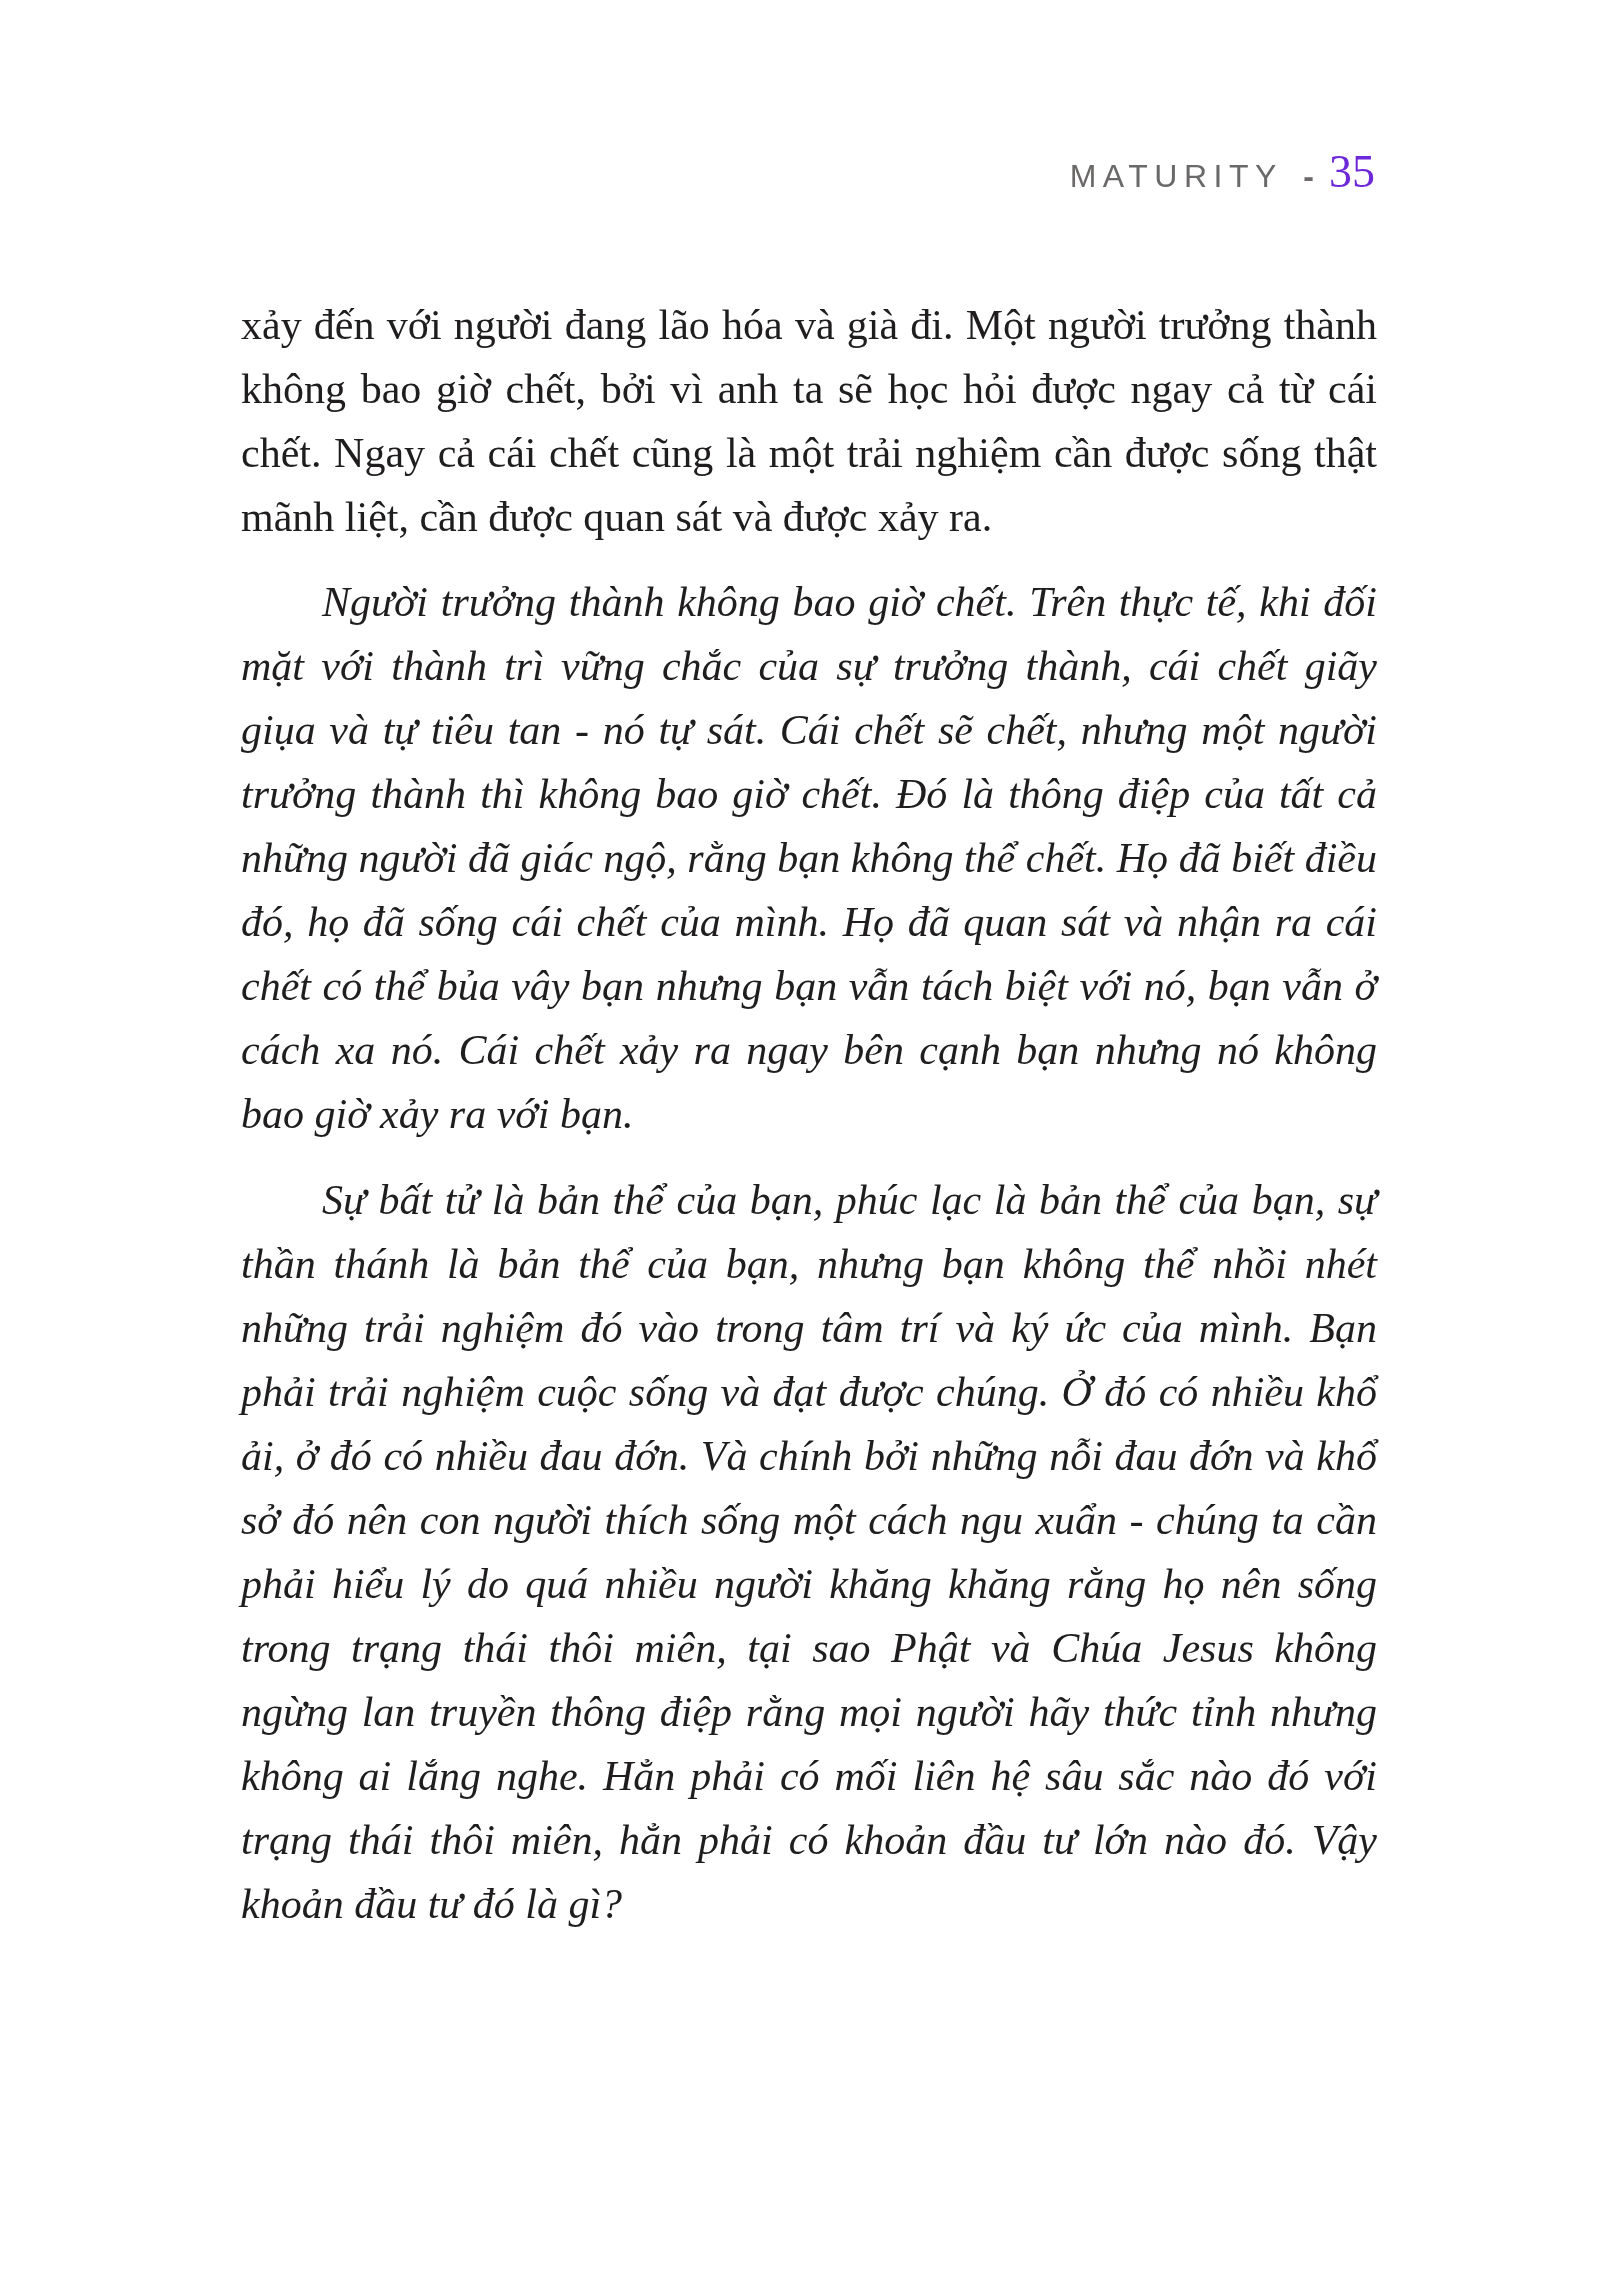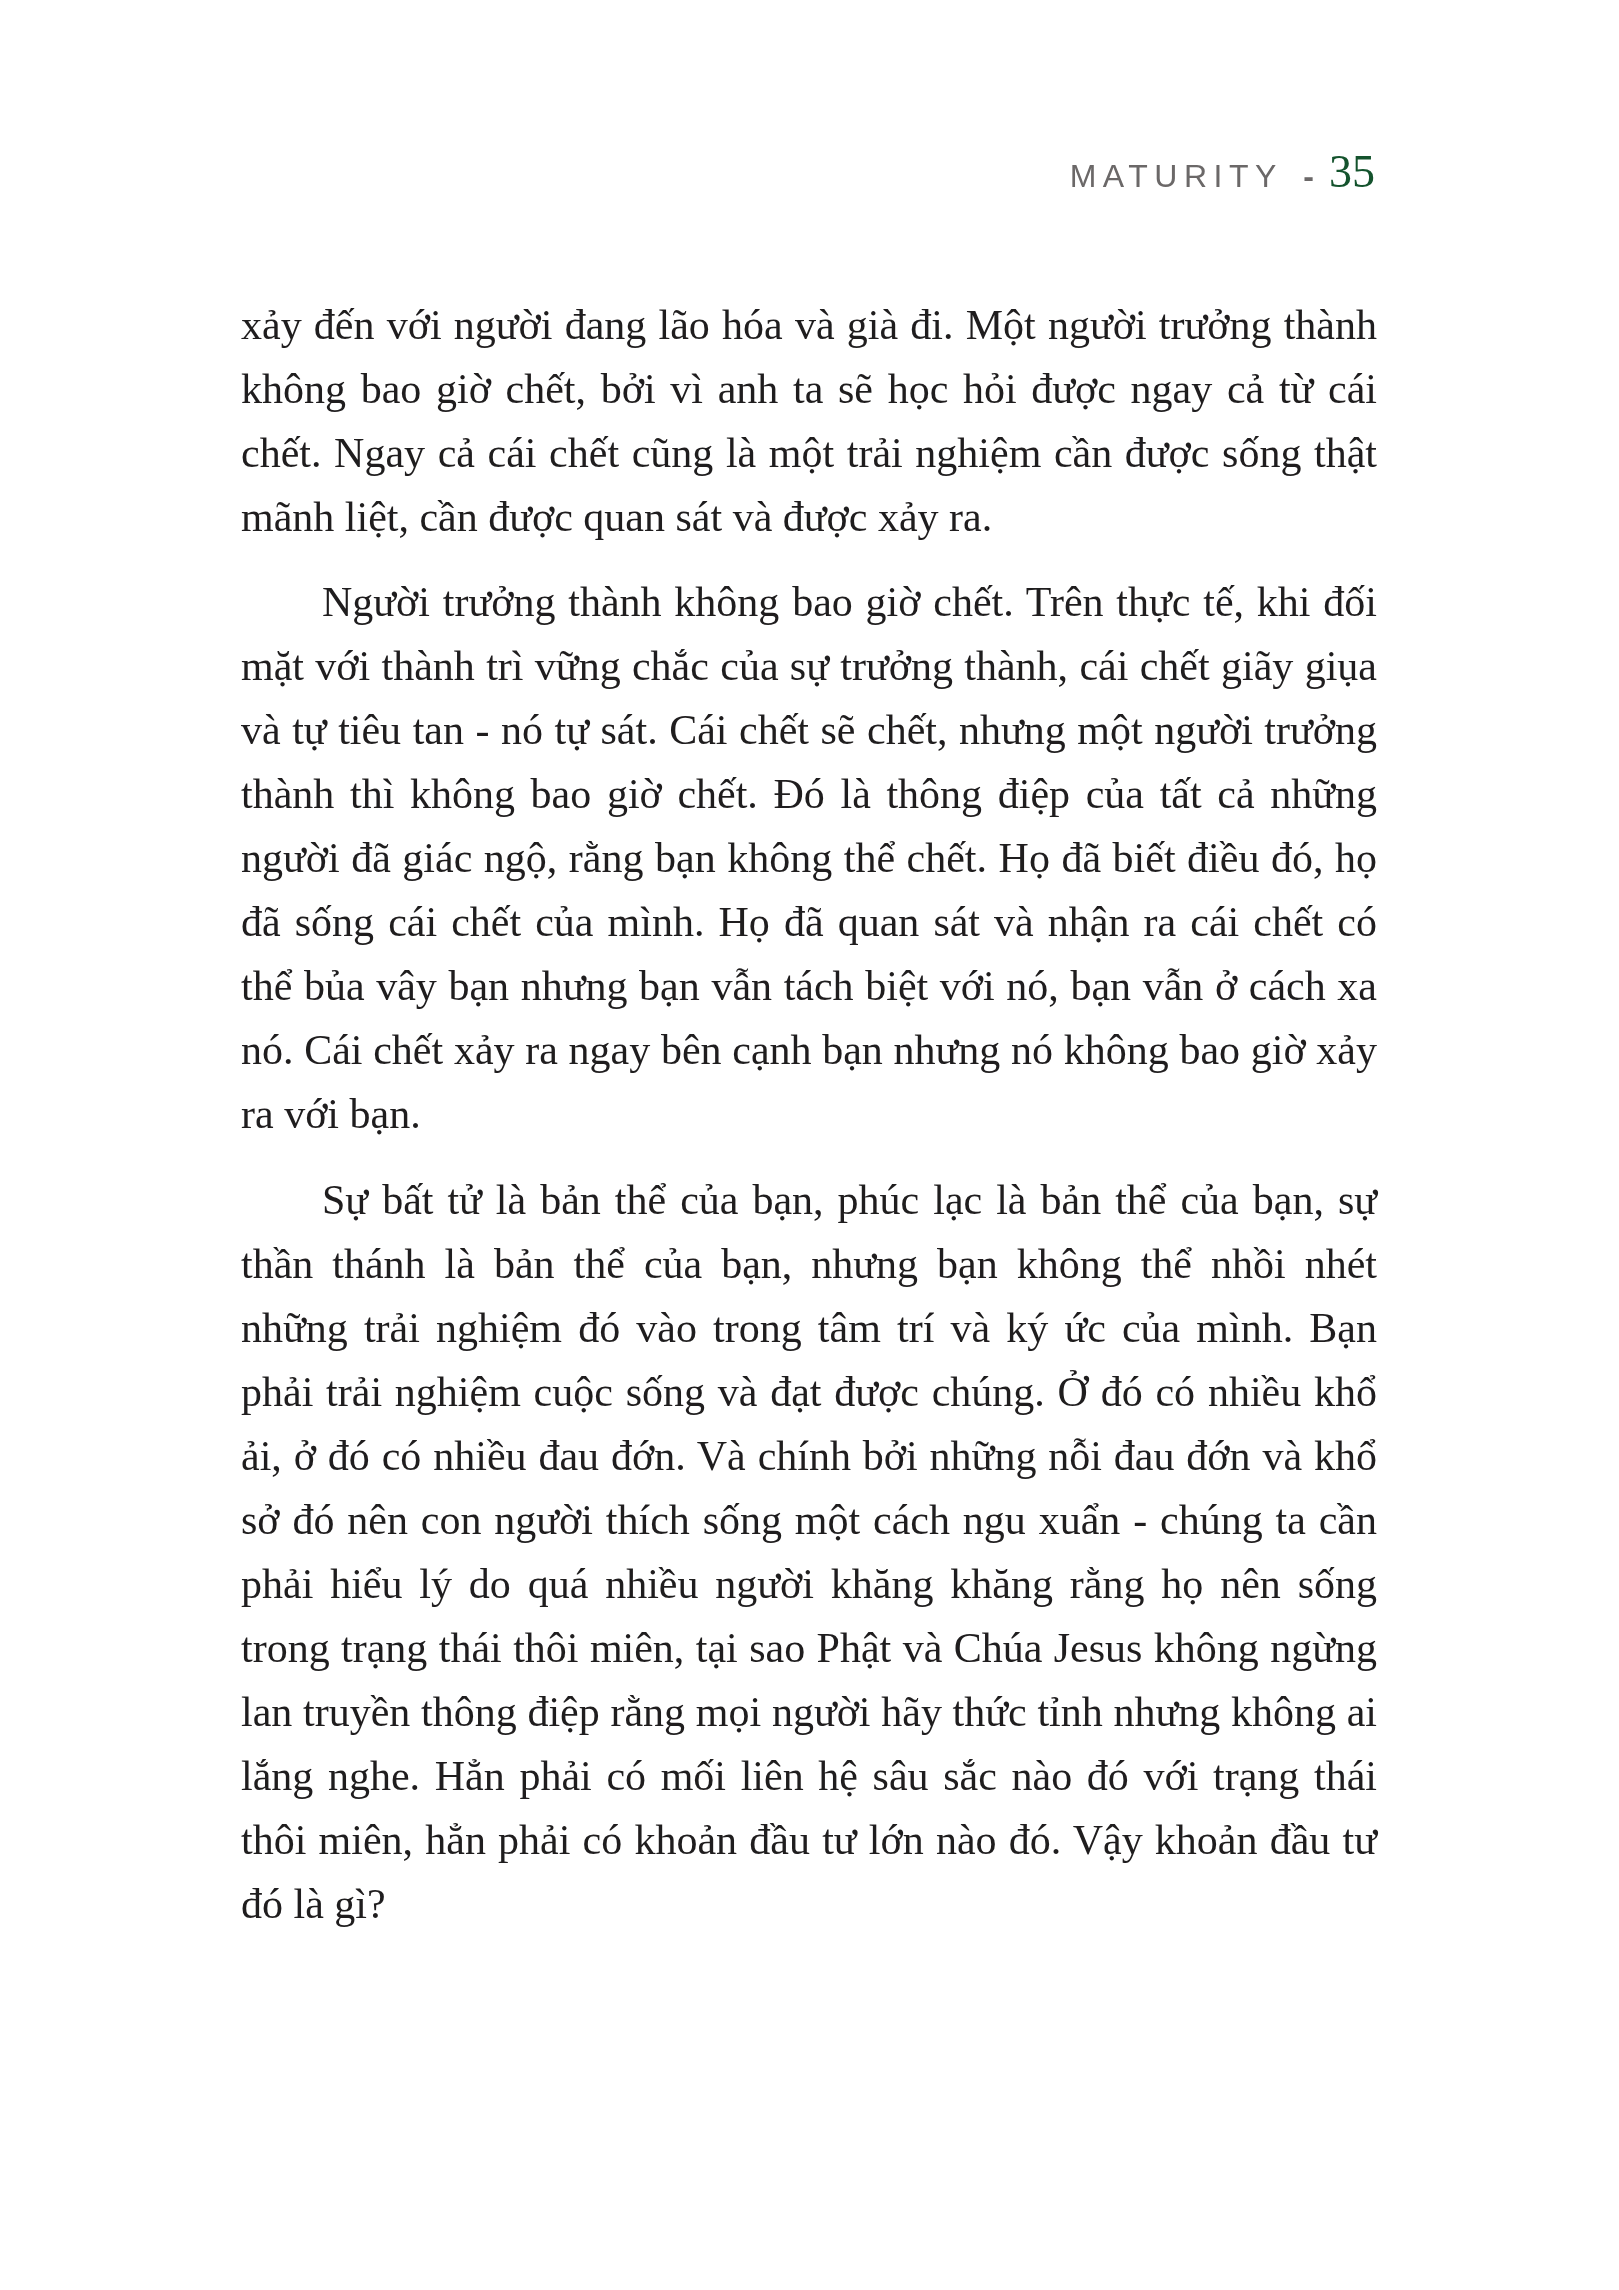--- a/index.html
+++ b/index.html
@@ -33,38 +33,39 @@
   .header-sep {
     font-family: "Liberation Sans", sans-serif;
     font-weight: bold;
     font-size: 32px;
     color: #6b6868;
     margin: 0 15px 0 20.5px;
   }
   .page-number {
     font-family: "Liberation Serif", serif;
     font-size: 46px;
-    color: #14532d;
+    color: #6d28d9;
     line-height: 1;
   }
   .body-text {
     position: absolute;
     left: 241px;
     top: 293px;
     width: 1136px;
     font-size: 42px;
     line-height: 64px;
     color: #1f1d1e;
     text-align: justify;
   }
   .body-text p {
     margin: 0;
   }
   .body-text p + p {
     margin-top: 21.4px;
+    font-style: italic;
   }
   .body-text p.indent {
     text-indent: 81px;
   }
 </style>
 </head>
 <body>
 
 <div class="page">
 

